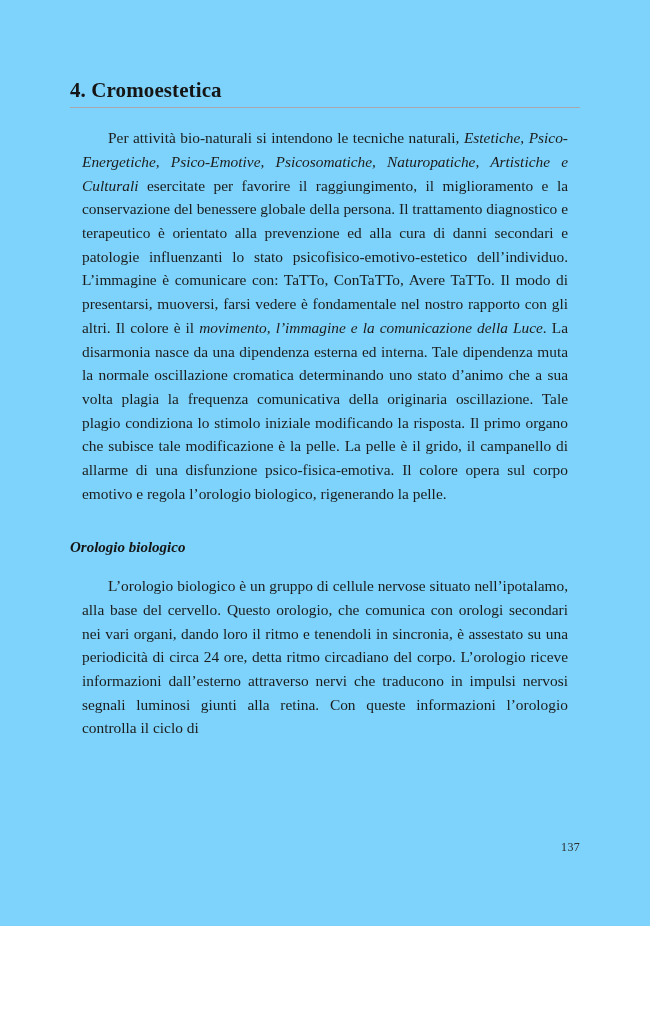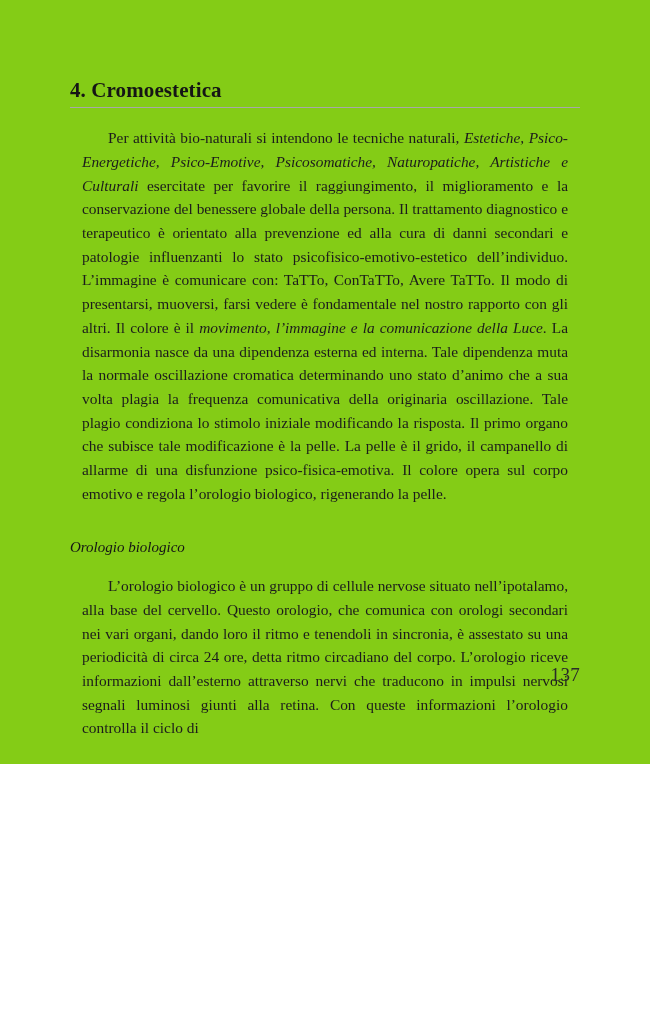--- a/index.html
+++ b/index.html
@@ -11,24 +11,24 @@
     height: 1034px;
     background: #ffffff;
     font-family: "Liberation Serif", "DejaVu Serif", serif;
     color: #1a1a1a;
     overflow: hidden;
   }
 
   .page {
     position: relative;
     width: 650px;
-    height: 764px;
+    height: 926px;
     box-sizing: border-box;
     padding: 0 70px;
-    background: #84cc16;
+    background: #7dd3fc;
   }
 
   
   .chapter-title-block {
     padding-top: 78px;
   }
   .chapter-title {
     font-size: 21px;
     font-weight: bold;
     letter-spacing: 0.1px;
@@ -71,37 +71,37 @@
   .body-text.indented {
     text-indent: 26px;
   }
   .body-text em {
     font-style: italic;
   }
 
   
   .sub-heading {
     font-size: 15px;
-    font-weight: normal;
+    font-weight: bold;
     font-style: italic;
     color: #151515;
     margin: 0;
     padding-top: 21px;
     line-height: 1.25;
   }
   .sub-section-body {
     margin-top: 17px;
   }
 
   
   .folio {
     position: absolute;
     right: 70px;
-    bottom: 78px;
-    font-size: 19px;
+    bottom: 71px;
+    font-size: 12px;
     color: #2a2a2a;
     letter-spacing: 0.3px;
   }
 </style>
 </head>
 <body>
 
 <div class="page">
 
   <div class="chapter-title-block">

